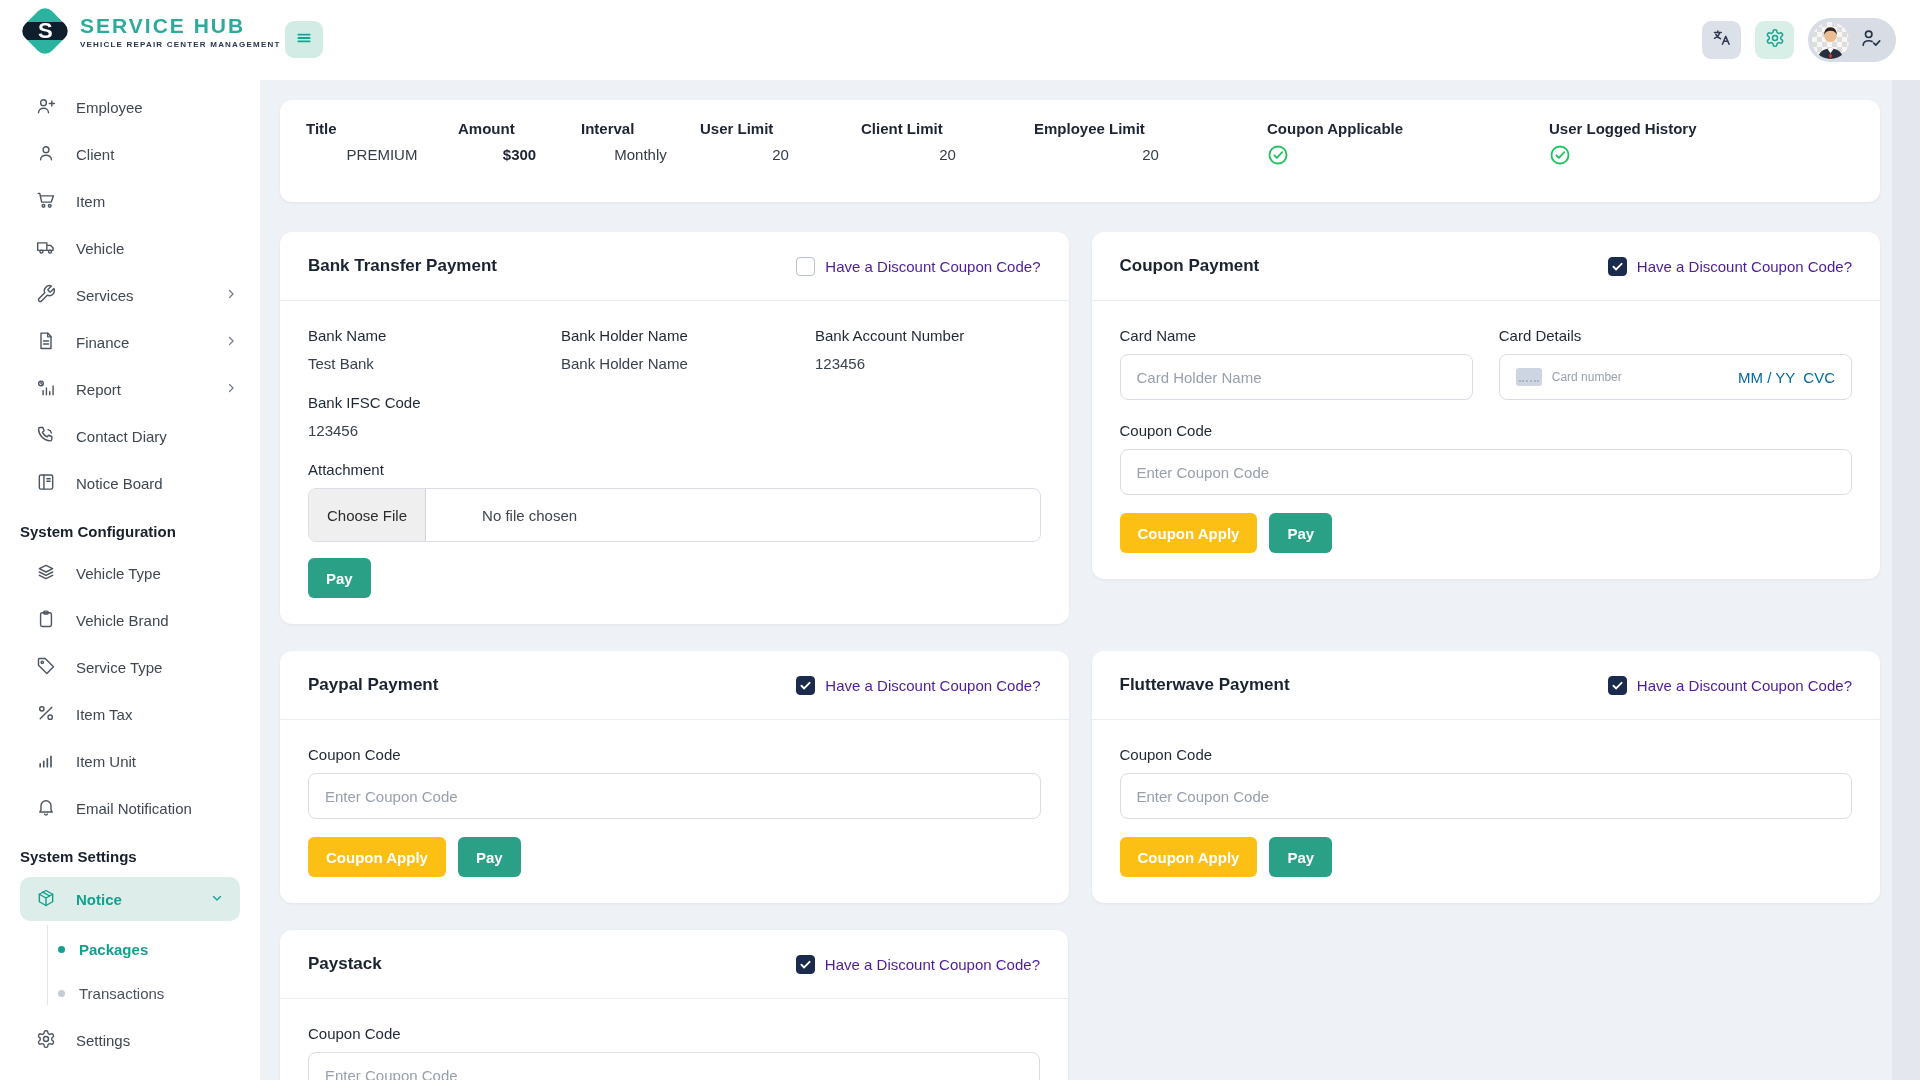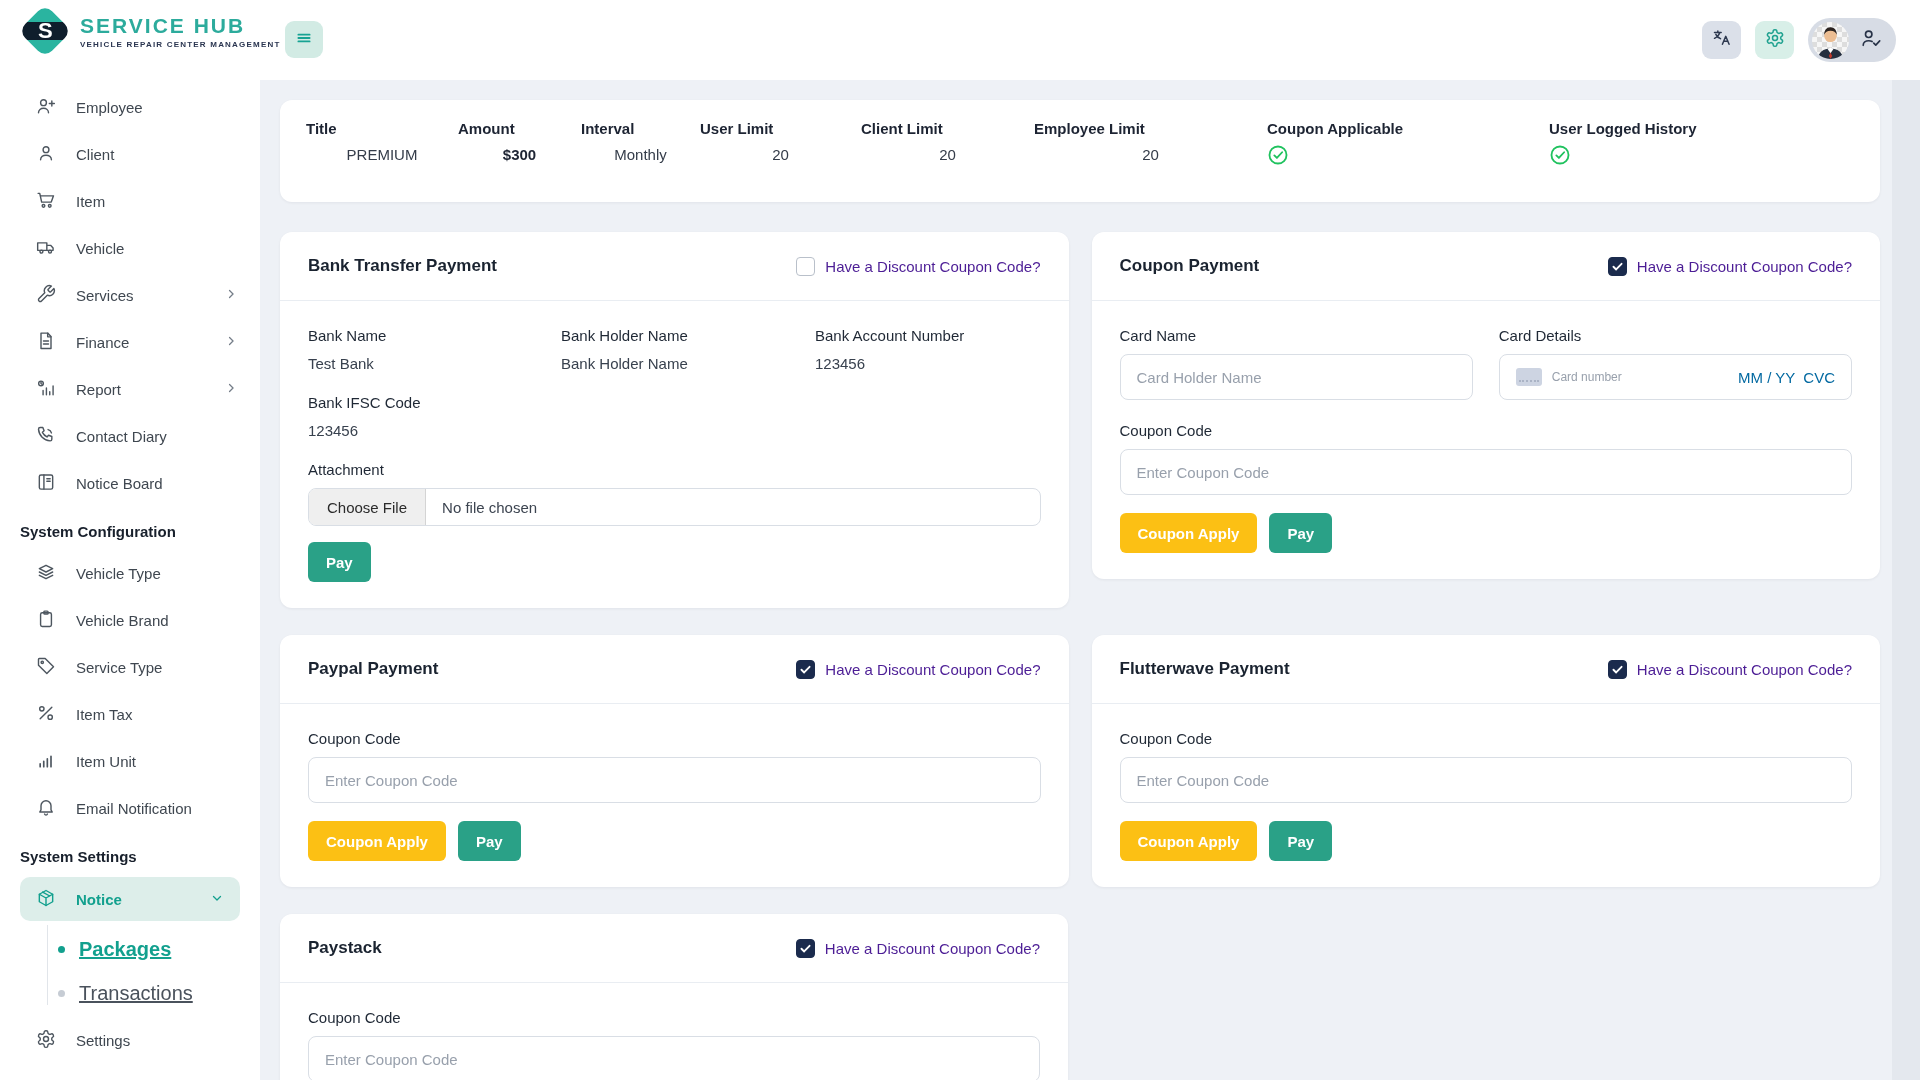--- a/index.html
+++ b/index.html
@@ -35,22 +35,22 @@
     color:#3f4750; font-size:15px; cursor:pointer; }
   .nav-item .ic { color:#4d565f; flex:0 0 20px; }
   .nav-item .chev { margin-left:auto; color:#747d88; }
   .section-h { padding:16px 20px 10px 20px; font-weight:700; color:#18202c; font-size:15px; }
   .pill { margin:2px 20px; height:44px; border-radius:10px; background:#ddeeea; display:flex; align-items:center;
     padding:0 16px 0 16px; gap:20px; color:#12a08e; font-weight:700; font-size:15px; cursor:pointer; }
   .pill .ic { color:#12a08e; flex:0 0 20px; }
   .pill .chev { margin-left:auto; color:#12a08e; }
   .submenu { position:relative; padding:4px 0 2px 0; }
   .submenu .connector { position:absolute; left:47px; top:2px; bottom:12px; width:1px; background:#e1e5ea; }
-  .sub-item { display:flex; align-items:center; height:44px; padding-left:58px; gap:14px; font-size:20px;
-    color:#4a525c; cursor:pointer;text-decoration:underline; }
+  .sub-item { display:flex; align-items:center; height:44px; padding-left:58px; gap:14px; font-size:15px;
+    color:#4a525c; cursor:pointer; }
   .sub-item .dot { width:7px; height:7px; border-radius:50%; background:#c6ccd4; }
   .sub-item.active { color:#12a08e; font-weight:700; }
   .sub-item.active .dot { background:#12a08e; }
 
   
   .content { position:absolute; left:260px; top:80px; right:0; bottom:0; background:#eef1f6;
     padding:20px 40px 0 20px; overflow:hidden; }
   .scroll-gutter { position:absolute; right:0; top:80px; bottom:0; width:28px; background:#e4e8ee; }
 
   .card { background:#fff; border-radius:12px; box-shadow:0 1px 3px rgba(16,24,40,.06); }
@@ -77,22 +77,22 @@
   .cb[data-checked="true"] svg { display:block; }
   .cb-label { font-size:15px; color:#4c1d95; }
 
   .card-body { padding:26px 28px; }
   .bank-grid { display:grid; grid-template-columns:253px 254px 1fr; }
   .flabel { font-size:15px; color:#1f2835; }
   .fvalue { margin-top:11px; font-size:15px; color:#38414e; }
   .mt22 { margin-top:22px; }
   .mt10 { margin-top:10px; }
 
-  .file-box { margin-top:10px; height:38px; border:1px solid #d9dee5; border-radius:8px; display:flex;
-    overflow:hidden; background:#fff; cursor:pointer; }
+  .file-box { margin-top:10px; height:54px; border:1px solid #d9dee5; border-radius:8px; display:flex;
+    overflow:hidden; background:#fff; cursor:pointer;gap:40px; }
   .file-btn { background:#efefef; border-right:1px solid #d4d4d4; padding:0 18px; display:flex;
     align-items:center; color:#2b2b2b; font-size:15px; }
   .file-status { display:flex; align-items:center; padding:0 16px; color:#3c4450; font-size:15px; }
 
   .btn { border:none; border-radius:6px; height:40px; padding:0 18px; font-size:15px; font-weight:700;
     color:#fff; display:inline-flex; align-items:center; justify-content:center; cursor:pointer;
     font-family:"Liberation Sans", sans-serif; }
   .btn-teal { background:#2aa187; }
   .btn-yellow { background:#fcc014; }
   .btn-row { margin-top:18px; display:flex; gap:12px; }

